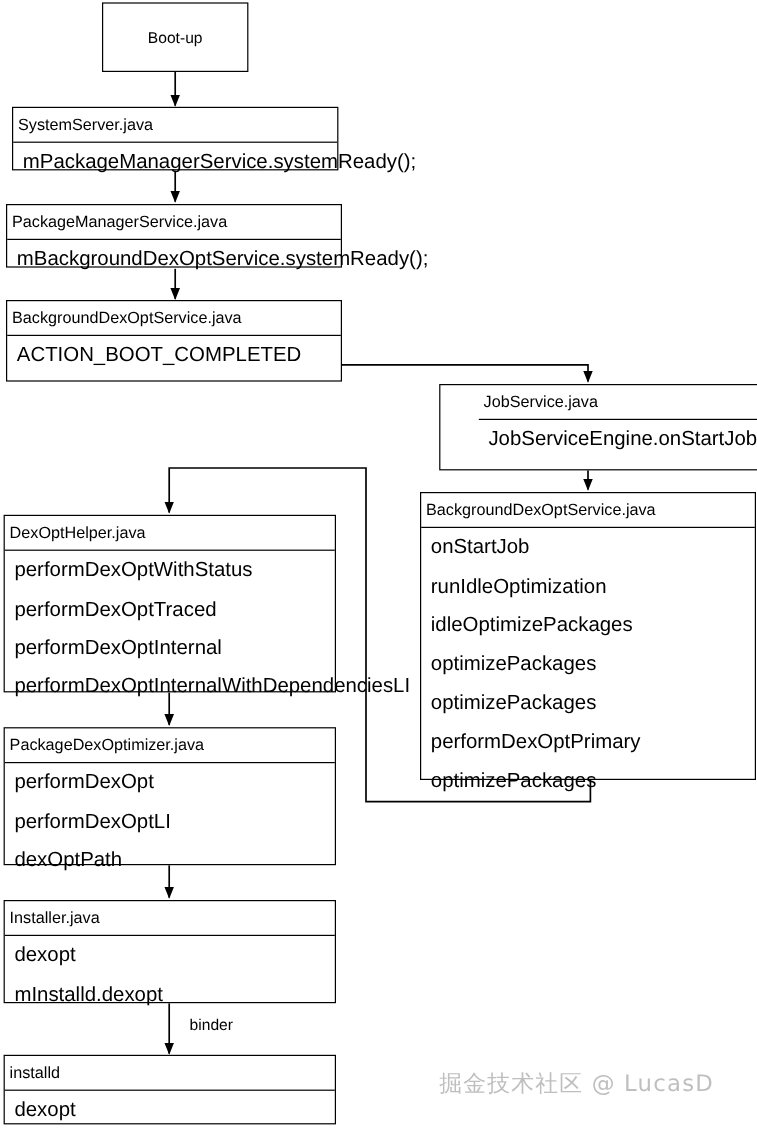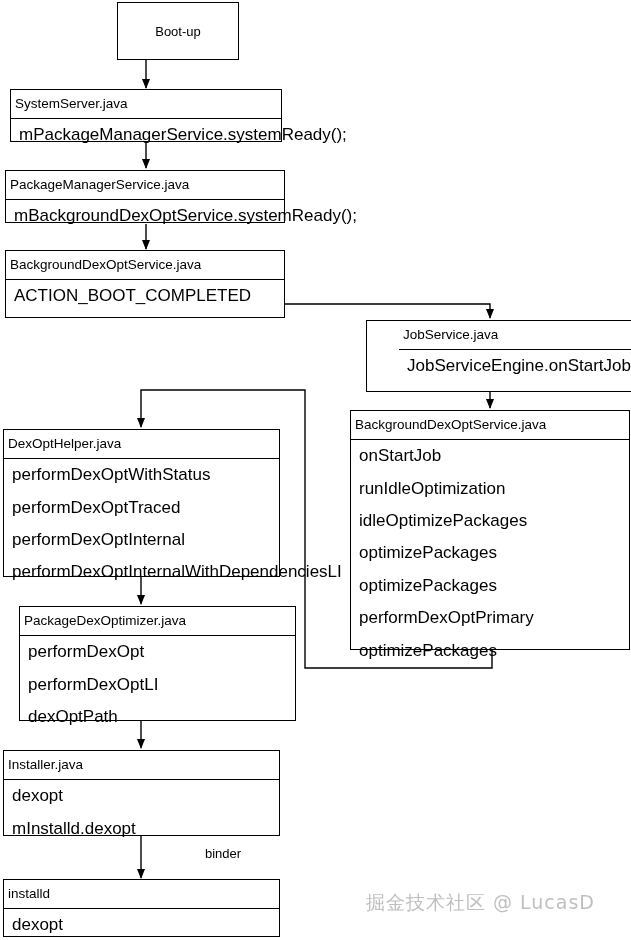--- a/index.html
+++ b/index.html
@@ -100,21 +100,21 @@
 
     <path d="M492,650 L492,668 L305,668 L305,390 L141,390 L141,427" stroke="#000000" stroke-width="1.4" fill="none" marker-end="url(#arrowhead)"></path>
 
     <path d="M141,577 L141,604" stroke="#000000" stroke-width="1.4" fill="none" marker-end="url(#arrowhead)"></path>
 
     <path d="M141,721 L141,748" stroke="#000000" stroke-width="1.4" fill="none" marker-end="url(#arrowhead)"></path>
 
     <path d="M141,836 L141,878" stroke="#000000" stroke-width="1.4" fill="none" marker-end="url(#arrowhead)"></path>
   </svg>
 
-  <div class="node plain-node" style="left:85px; top:2px; width:122px; height:58px;margin-left:32px;">
+  <div class="node plain-node" style="left:85px; top:2px; width:122px; height:58px;">
     <span>Boot-up</span>
   </div>
 
   <div class="node" style="left:10px; top:89px; width:272px; height:53px;">
     <div class="node-title">SystemServer.java</div>
     <div class="node-body">
       <div class="node-row">mPackageManagerService.systemReady();</div>
     </div>
   </div>
 
@@ -155,38 +155,38 @@
   <div class="node" style="left:3px; top:429px; width:277px; height:148px;">
     <div class="node-title">DexOptHelper.java</div>
     <div class="node-body">
       <div class="node-row">performDexOptWithStatus</div>
       <div class="node-row">performDexOptTraced</div>
       <div class="node-row">performDexOptInternal</div>
       <div class="node-row">performDexOptInternalWithDependenciesLI</div>
     </div>
   </div>
 
-  <div class="node" style="left:3px; top:606px; width:277px; height:115px;margin-left:16px;">
+  <div class="node" style="left:3px; top:606px; width:277px; height:115px;">
     <div class="node-title">PackageDexOptimizer.java</div>
     <div class="node-body">
       <div class="node-row">performDexOpt</div>
       <div class="node-row">performDexOptLI</div>
       <div class="node-row">dexOptPath</div>
     </div>
   </div>
 
   <div class="node" style="left:3px; top:750px; width:277px; height:86px;">
     <div class="node-title">Installer.java</div>
     <div class="node-body">
       <div class="node-row">dexopt</div>
       <div class="node-row">mInstalld.dexopt</div>
     </div>
   </div>
 
-  <div class="edge-label" style="left:158px; top:846px;margin-left:47px;">binder</div>
+  <div class="edge-label" style="left:158px; top:846px;">binder</div>
 
   <div class="node" style="left:3px; top:879px; width:277px; height:58px;">
     <div class="node-title">installd</div>
     <div class="node-body">
       <div class="node-row">dexopt</div>
     </div>
   </div>
 
   <div class="watermark" style="left:366px; top:890px;">掘金技术社区 @ LucasD</div>
 

